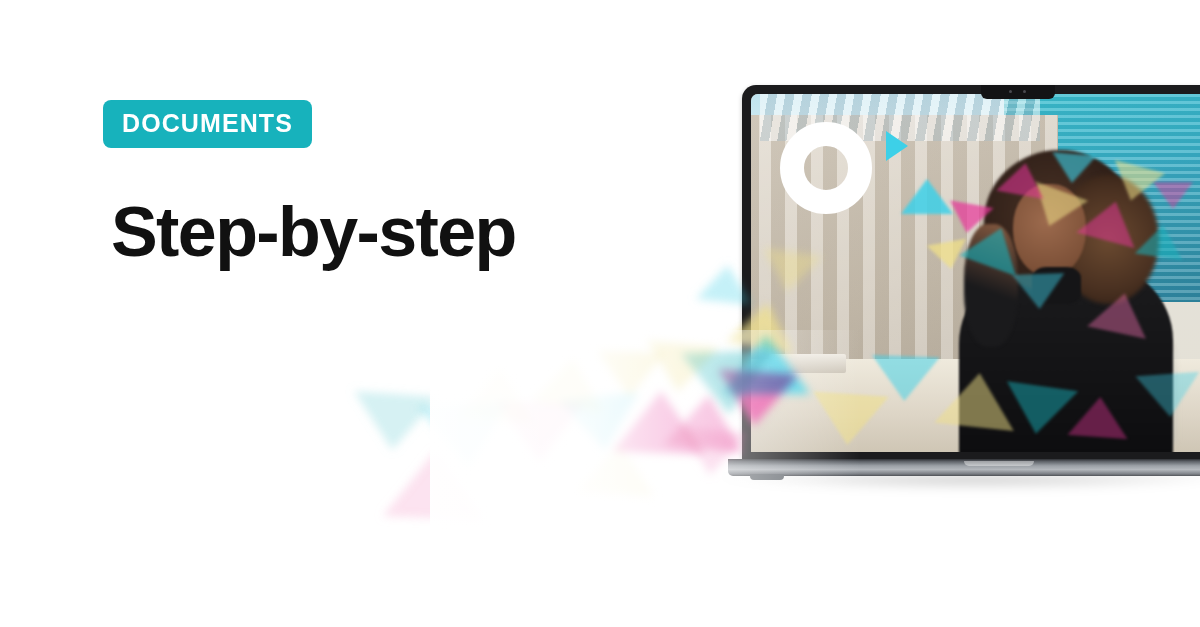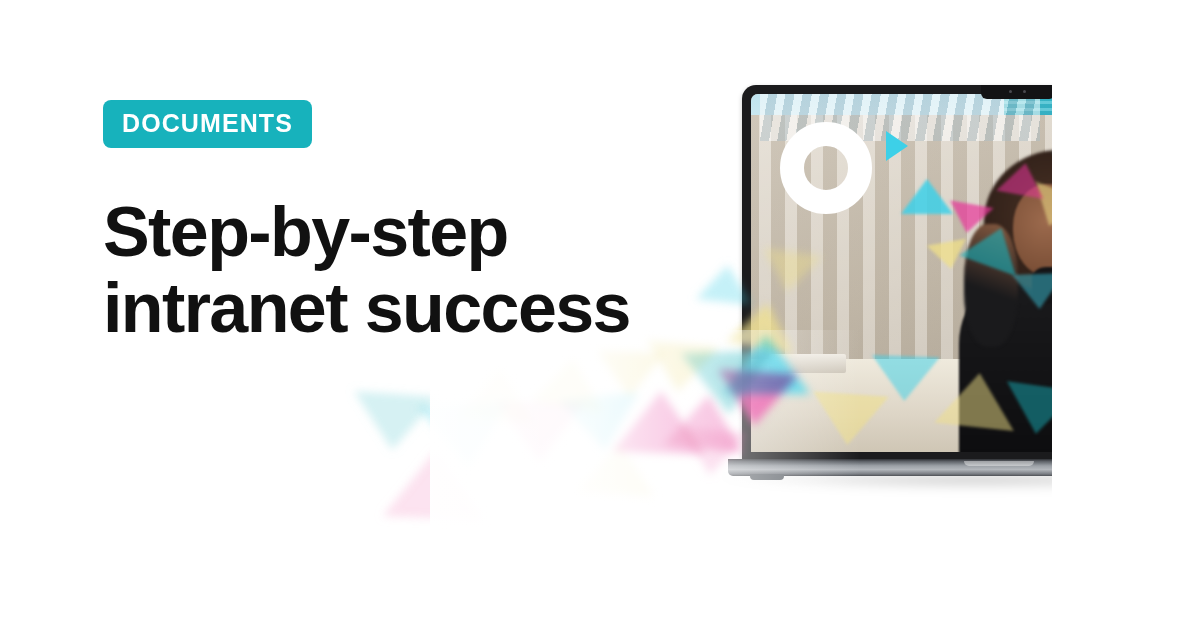--- a/index.html
+++ b/index.html
@@ -7,21 +7,21 @@
     margin: 0;
     padding: 0;
     background: #ffffff;
   }
   body {
     font-family: "Liberation Sans", sans-serif;
   }
 
   .banner {
     position: relative;
-    width: 1052px;
+    width: 1200px;
     height: 627px;
     background: #ffffff;
     overflow: hidden;
   }
 
   
   .content {
     position: absolute;
     left: 103px;
     top: 100px;
@@ -36,21 +36,21 @@
     font-size: 25px;
     font-weight: bold;
     letter-spacing: 1.1px;
     line-height: 1;
     padding: 11px 19px 12px 19px;
     border-radius: 8px;
     white-space: nowrap;
   }
 
   .headline {
-    margin: 0;
+    margin: 8px;
     padding: 0;
     color: #111111;
     font-size: 70px;
     font-weight: bold;
     line-height: 76px;
     letter-spacing: -1.6px;
     margin-top: 46px;
   }
   .headline .hl-line {
     display: block;
@@ -456,18 +456,17 @@
     <div class="trail-fade"></div>
     <div class="bottom-fade"></div>
   </div>
 
   <div class="content">
 
     <div class="eyebrow-badge">DOCUMENTS</div>
 
     <h1 class="headline">
       <span class="hl-line">Step-by-step</span>
-      <span class="hl-line">intranet success</span>
     </h1>
 
   </div>
 
 </div>
 
 </body></html>

